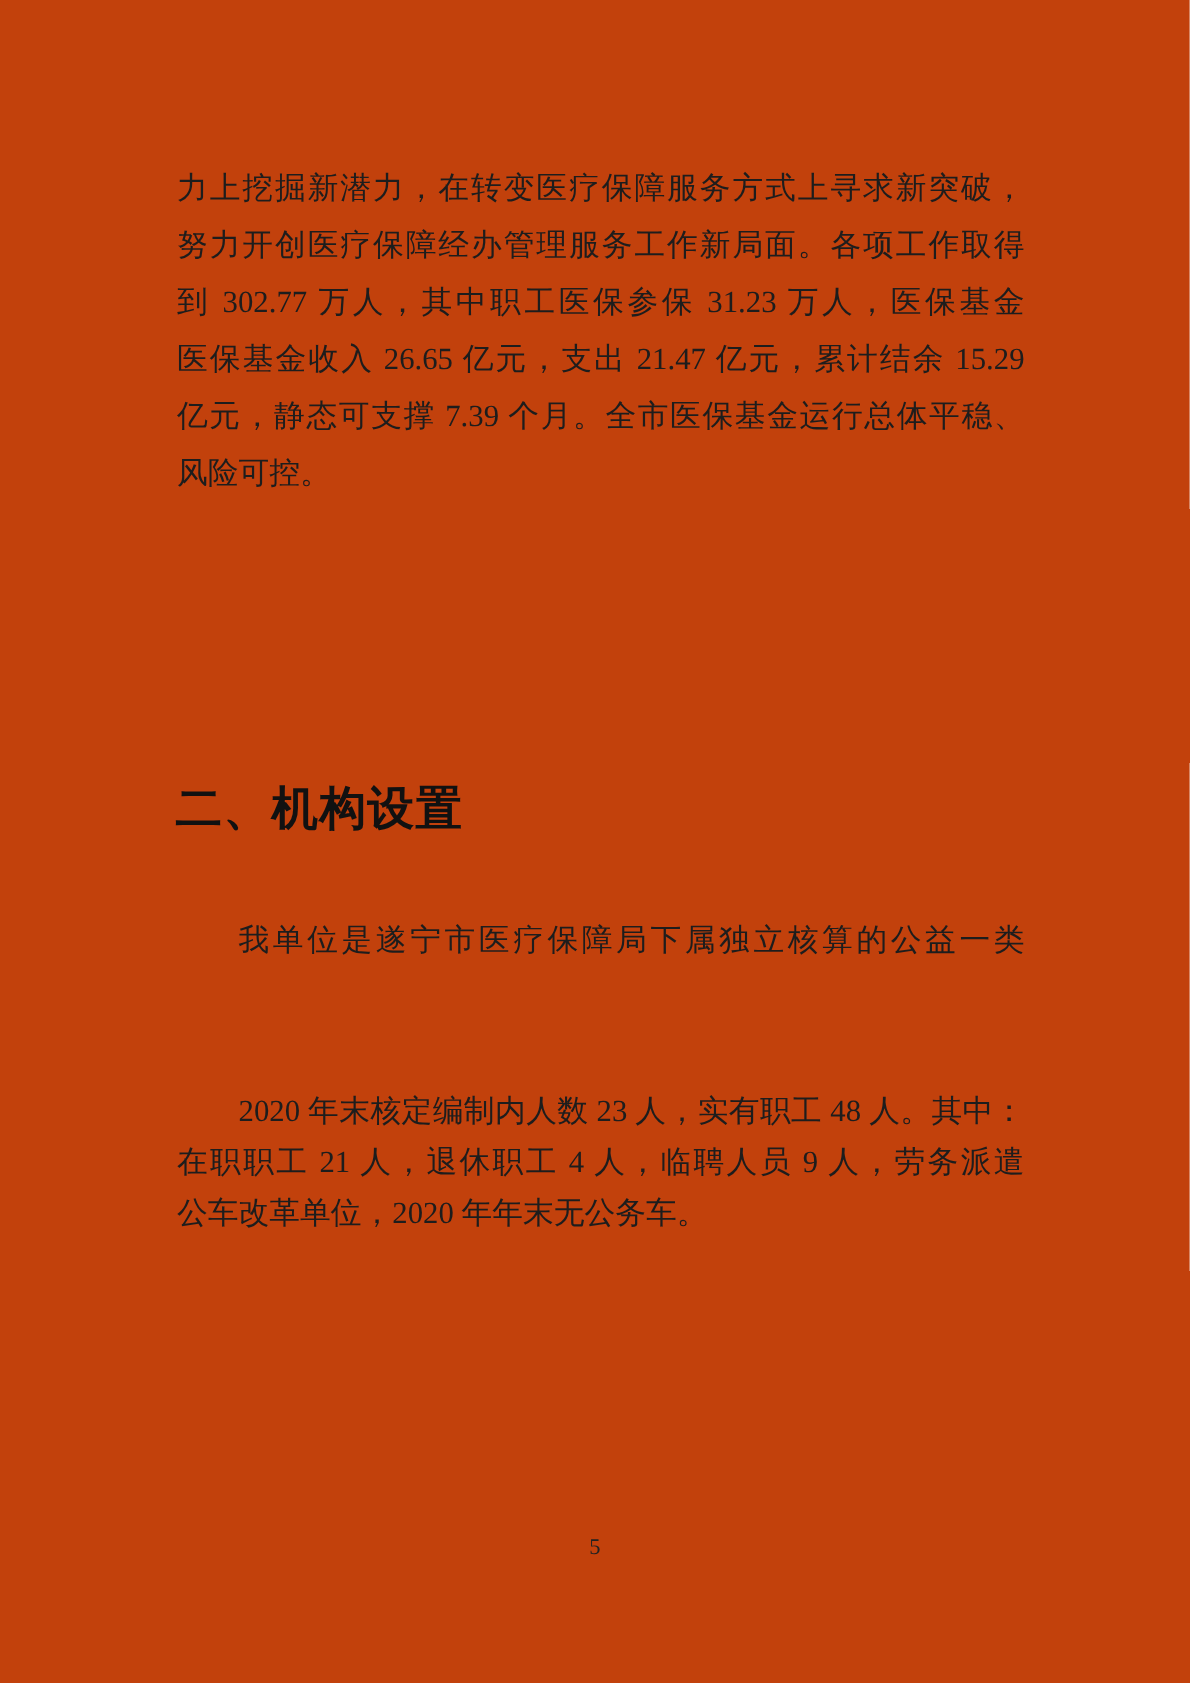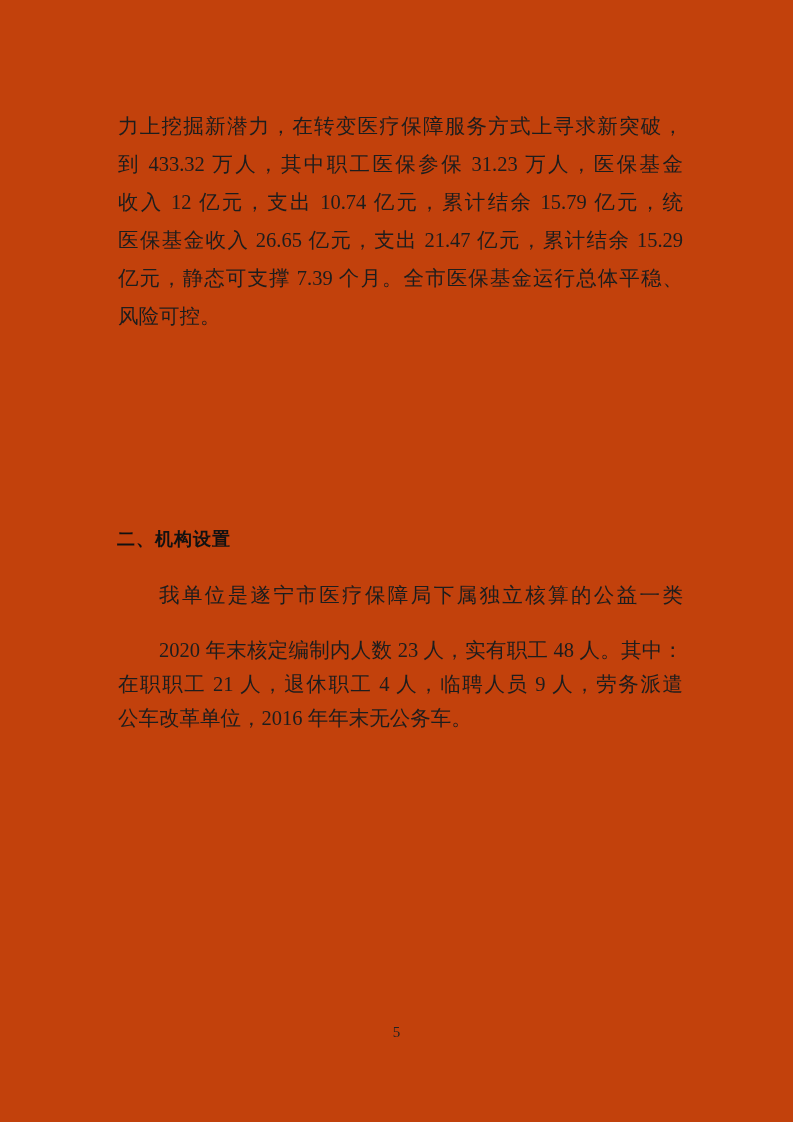--- a/index.html
+++ b/index.html
@@ -32,67 +32,68 @@
     text-align-last: justify;
     text-justify: inter-character;
     white-space: pre-wrap;
   }
   .line.end {
     text-align: left;
     text-align-last: left;
   }
   .line.indent {
     text-indent: 2em;
+    margin-top: 32px;
   }
   .heading {
     position: absolute;
     left: 117px;
     top: 522px;
     font-family: "Liberation Sans", sans-serif;
     font-weight: 700;
-    font-size: 18px;
+    font-size: 31px;
     line-height: 34px;
     color: #111111;
     letter-spacing: 1px;
   }
   .pagenum {
     position: absolute;
     left: 0;
     top: 1022px;
     width: 793px;
     text-align: center;
     font-size: 15px;
     line-height: 20px;
     color: #222222;
   }
   .p1 { top: 107px; }
   .p2 { top: 576px; }
-  .p3 { top: 633px; }
+  .p3 { top: 692px; }
 </style>
 </head>
 <body>
 
 <div class="page">
 
   <div class="textblock body-text p1">
     <div class="line">力上挖掘新潜力，在转变医疗保障服务方式上寻求新突破，</div>
-    <div class="line">到 433.32 万人，其中职工医保参保 31.23 万人，医保基金</div>
-    <div class="line">收入 12 亿元，支出 10.74 亿元，累计结余 15.79 亿元，统</div>
+    <div class="line">努力开创医疗保障经办管理服务工作新局面。各项工作取得</div>
+    <div class="line">到 302.77 万人，其中职工医保参保 31.23 万人，医保基金</div>
     <div class="line">医保基金收入 26.65 亿元，支出 21.47 亿元，累计结余 15.29</div>
     <div class="line">亿元，静态可支撑 7.39 个月。全市医保基金运行总体平稳、</div>
     <div class="line end">风险可控。</div>
   </div>
 
   <div class="heading">二、机构设置</div>
 
   <div class="textblock body-text p2">
     <div class="line indent">我单位是遂宁市医疗保障局下属独立核算的公益一类</div>
   </div>
 
   <div class="textblock body-text p3">
     <div class="line indent">2020 年末核定编制内人数 23 人，实有职工 48 人。其中：</div>
     <div class="line">在职职工 21 人，退休职工 4 人，临聘人员 9 人，劳务派遣</div>
-    <div class="line end">公车改革单位，2016 年年末无公务车。</div>
+    <div class="line end">公车改革单位，2020 年年末无公务车。</div>
   </div>
 
   <div class="pagenum">5</div>
 
 </div>
 
 </body></html>

